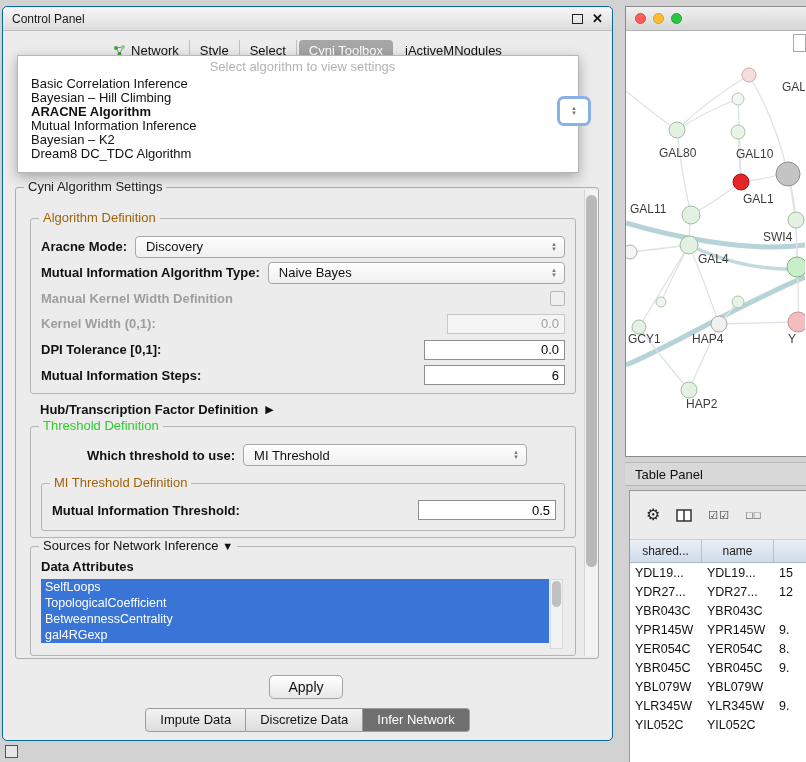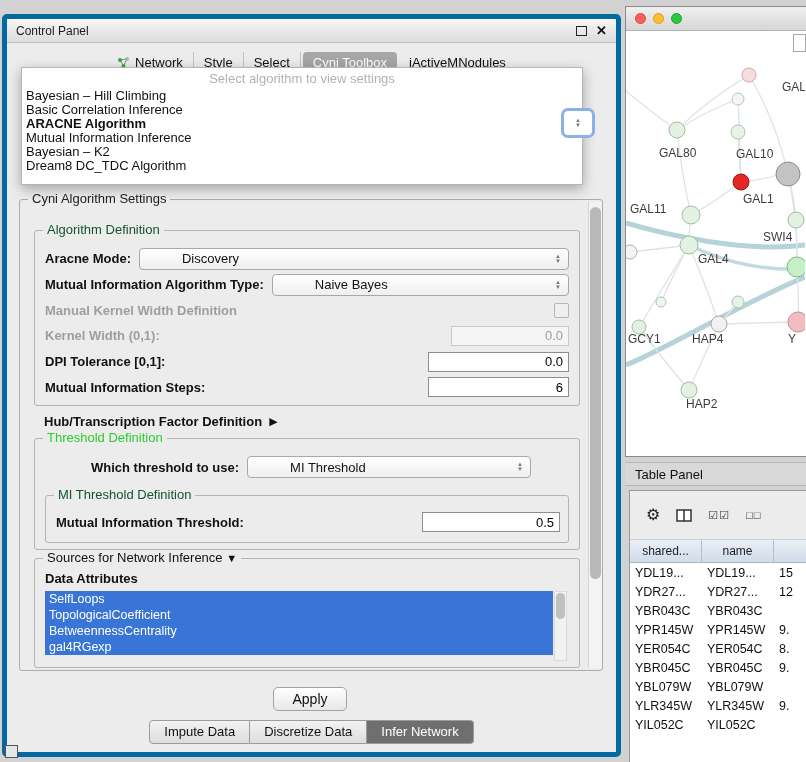--- a/index.html
+++ b/index.html
@@ -1,48 +1,48 @@
 <!DOCTYPE html>
 <html><head>
 <meta charset="utf-8">
 <style>
   html,body{margin:0;padding:0;}
   .stage{position:relative;width:806px;height:762px;background:#d2d2d2;font-family:"Liberation Sans",sans-serif;overflow:hidden;color:#111;}
   
-  .cp{position:absolute;left:2px;top:14px;width:609px;height:733px;background:#ececec;border:5px solid #0369a1;border-radius:5px;}
+  .cp{position:absolute;left:2px;top:6px;width:609px;height:733px;background:#ececec;border:1px solid #0369a1;border-radius:5px;}
   .titlebar{position:absolute;left:0;top:0;right:0;height:24px;background:linear-gradient(#f7f7f7,#dcdcdc);border-bottom:1px solid #bdbdbd;display:flex;align-items:center;padding:0 9px;border-radius:5px 5px 0 0;box-sizing:border-box;}
   .titlebar .t{font-size:12px;color:#1a1a1a;}
   .tb-icons{margin-left:auto;display:flex;gap:9px;align-items:center;}
   .float-ic{width:9px;height:8px;border:1.5px solid #222;}
   .close-ic{font-size:13px;font-weight:bold;color:#111;line-height:1;}
   .tabbar{position:absolute;left:0;top:31px;right:0;height:24px;display:flex;justify-content:center;align-items:center;}
   .tab{display:flex;align-items:center;gap:5px;font-size:13px;padding:3px 10px;border-right:1px solid #c2c2c2;}
   .tab:last-child{border-right:none;}
   .tab.sel{background:#a6a6a6;color:#fff;border-radius:4px;border-right:none;margin:0 2px;}
   
-  .popup{position:absolute;left:14px;top:48px;width:562px;height:118px;background:#fff;border:1px solid #b6b6b6;box-shadow:0 4px 12px rgba(0,0,0,.3);z-index:40;font-size:13px;padding-top:3px;box-sizing:border-box;}
+  .popup{position:absolute;left:14px;top:48px;width:562px;height:118px;background:#fff;border:1px solid #b6b6b6;box-shadow:0 4px 12px rgba(0,0,0,.3);z-index:40;font-size:13px;padding-top:3px;box-sizing:border-box;padding-left:9px;}
   .popup .ph{color:#b2b2b2;text-align:center;height:18px;line-height:16px;}
   .popup .it{padding-left:4px;height:14px;line-height:14px;white-space:nowrap;}
   .popup .it.bold{font-weight:bold;}
   .focusring{position:absolute;left:554px;top:89px;width:28px;height:24px;background:#fff;border:3px solid #8ab0e8;border-radius:7px;z-index:45;display:flex;flex-direction:column;align-items:center;justify-content:center;}
   .tiny-arr{font-size:6px;line-height:5px;color:#777;}
   
   .settings{position:absolute;left:12px;top:180px;width:584px;height:472px;border:1px solid #adadad;border-radius:3px;box-sizing:border-box;}
   .gtitle{position:absolute;top:-9px;left:8px;background:#ececec;padding:0 4px;font-size:13px;color:#222;white-space:nowrap;}
   .grp{position:absolute;border:1px solid #b4b4b4;border-radius:3px;box-sizing:border-box;}
   .grp-title{position:absolute;top:-9px;left:8px;background:#ececec;padding:0 4px;font-size:13px;white-space:nowrap;}
-  .blue-t{color:#14532d;}
+  .blue-t{color:#a16207;}
   .green-t{color:#2ecc2e;}
   .grp-inner{position:absolute;left:0;top:0;right:0;bottom:0;padding:16px 10px 4px 10px;box-sizing:border-box;display:flex;flex-direction:column;}
   .row{display:flex;align-items:center;height:24px;margin-bottom:2px;}
   .lbl{font-size:13px;font-weight:bold;color:#111;white-space:nowrap;}
   .lbl.dis{color:#9e9e9e;}
   .sp{flex:1;}
   .combo{flex:1;margin-left:8px;height:22px;background:linear-gradient(#ffffff,#efefef);border:1px solid #a8a8a8;border-radius:4px;display:flex;align-items:center;padding-left:10px;font-size:13px;box-sizing:border-box;}
-  .combo .cv{flex:1;white-space:nowrap;overflow:hidden;margin-left:32px;}
+  .combo .cv{flex:1;white-space:nowrap;overflow:hidden;}
   .carr{display:flex;flex-direction:column;align-items:center;justify-content:center;width:16px;margin-right:2px;}
   .fld{height:20px;border:1px solid #8e8e8e;background:#fff;font-size:13px;text-align:right;padding:0 5px;font-family:inherit;box-sizing:border-box;}
   .fld.dis{border-color:#c9c9c9;background:#f5f5f5;color:#9e9e9e;}
   .chk{width:13px;height:13px;border:1px solid #b5b5b5;background:#efefef;border-radius:2px;}
   .hub-row{position:absolute;left:24px;top:214px;display:flex;align-items:center;gap:7px;}
   .tri{font-size:11px;color:#111;}
   .attr-label{position:absolute;left:10px;top:12px;}
   .attr-list{position:absolute;left:10px;top:32px;right:12px;height:70px;overflow:hidden;}
   .attr-item{height:16px;line-height:16px;background:#3875d7;color:#fff;font-size:12.5px;padding-left:4px;width:calc(100% - 14px);box-sizing:border-box;white-space:nowrap;}
   .attr-scroll{position:absolute;right:0;top:0;width:13px;height:70px;background:#f2f2f2;border:1px solid #dadada;box-sizing:border-box;}
@@ -218,22 +218,22 @@
     <div class="apply">Apply</div>
 
     <div class="segbar">
       <span class="seg first">Impute Data</span>
       <span class="seg">Discretize Data</span>
       <span class="seg last sel">Infer Network</span>
     </div>
 
     <div class="popup">
       <div class="ph">Select algorithm to view settings</div>
+      <div class="it">Basic Correlation Inference</div>
       <div class="it">Bayesian – Hill Climbing</div>
-      <div class="it">Basic Correlation Inference</div>
       <div class="it bold">ARACNE Algorithm</div>
       <div class="it">Mutual Information Inference</div>
       <div class="it">Bayesian – K2</div>
       <div class="it">Dream8 DC_TDC Algorithm</div>
     </div>
     <div class="focusring">
       <span class="tiny-arr">▲</span>
         <span class="tiny-arr">▼</span>
     </div>
   </div>

